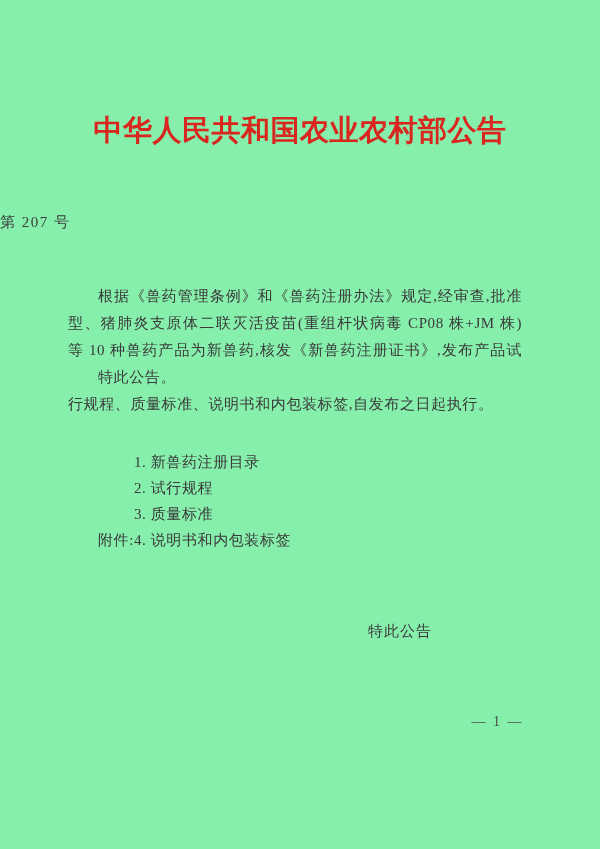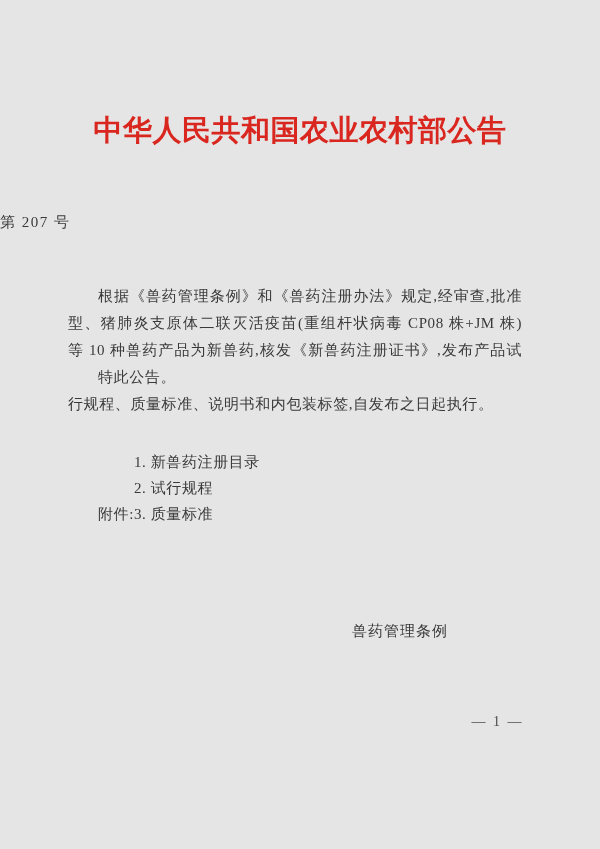--- a/index.html
+++ b/index.html
@@ -4,21 +4,21 @@
 <style>
   html, body {
     margin: 0;
     padding: 0;
     background: #ffffff;
   }
   .page {
     position: relative;
     width: 600px;
     height: 849px;
-    background: #e5e5e5;
+    background: #86efac;
     overflow: hidden;
     font-family: "Liberation Serif", "DejaVu Serif", serif;
     color: #3a3a3a;
   }
   .title {
     position: absolute;
     top: 110px;
     left: 0;
     right: 0;
     margin: 0;
@@ -113,22 +113,23 @@
     <div class="body-line indent">特此公告。</div>
     <div class="body-line">行规程、质量标准、说明书和内包装标签,自发布之日起执行。</div>
   </div>
 
   <div class="attachments">
     <span class="label">附件:</span>
     <div class="items">
       <div>1. 新兽药注册目录</div>
       <div>2. 试行规程</div>
       <div>3. 质量标准</div>
+      <div>4. 说明书和内包装标签</div>
     </div>
   </div>
 
   <div class="signature">
-    <div>兽药管理条例</div>
+    <div>特此公告</div>
   </div>
 
   <div class="page-number">— 1 —</div>
 
 </div>
 
 </body></html>

